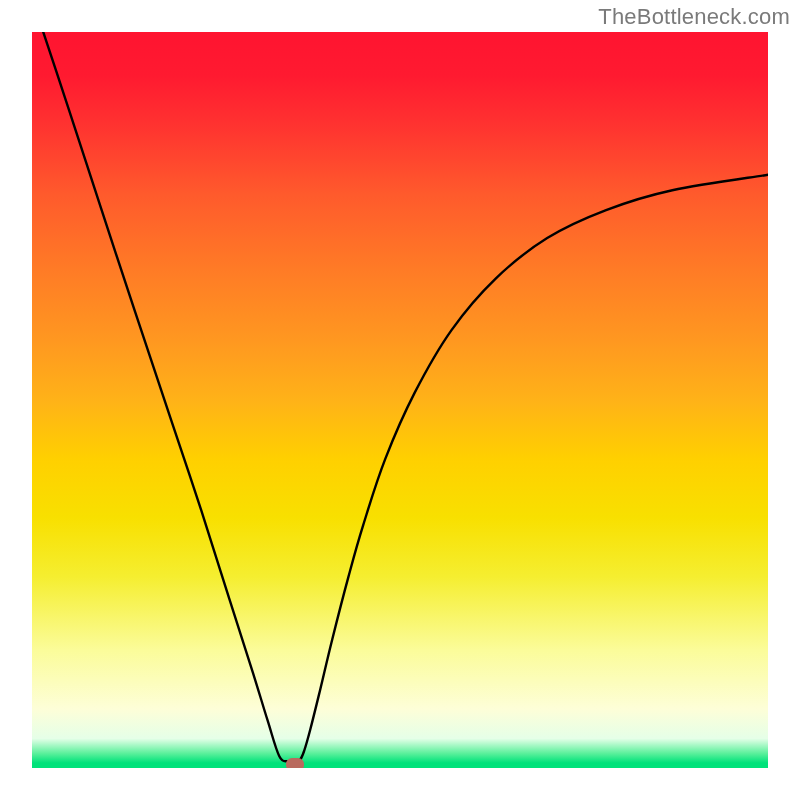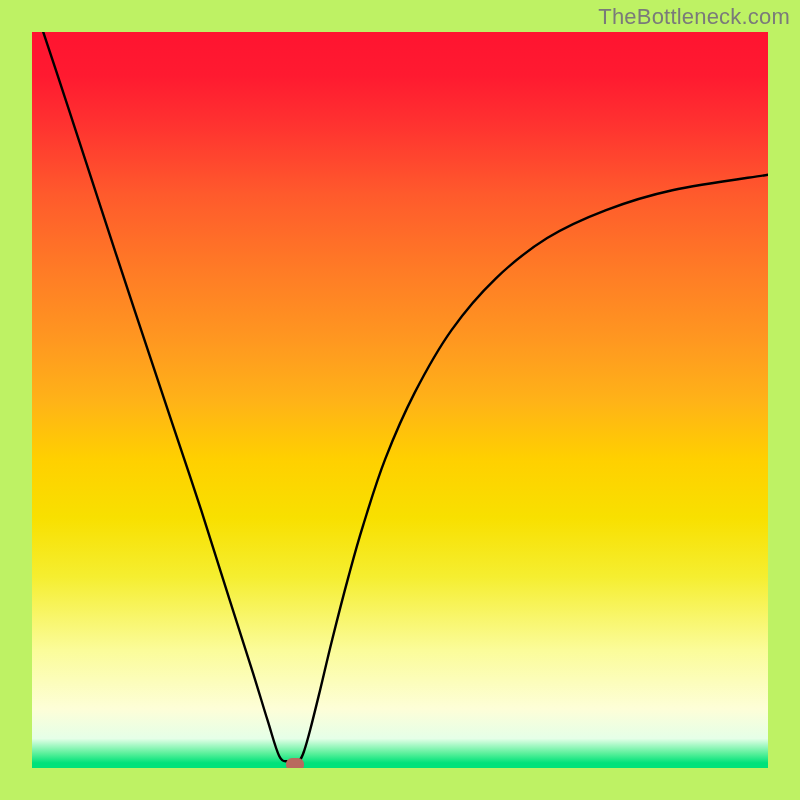--- a/index.html
+++ b/index.html
@@ -10,21 +10,21 @@
     background: #000;
     overflow: hidden;
     font-family: Arial, Helvetica, sans-serif;
   }
   .frame {
     position: absolute;
     left: 0;
     top: 0;
     width: 800px;
     height: 800px;
-    background: #bef264;
+    background: #ffffff;
   }
   .plot-area {
     position: absolute;
     left: 32px;
     top: 32px;
     width: 736px;
     height: 736px;
     overflow: hidden;
   }
   .gradient {

